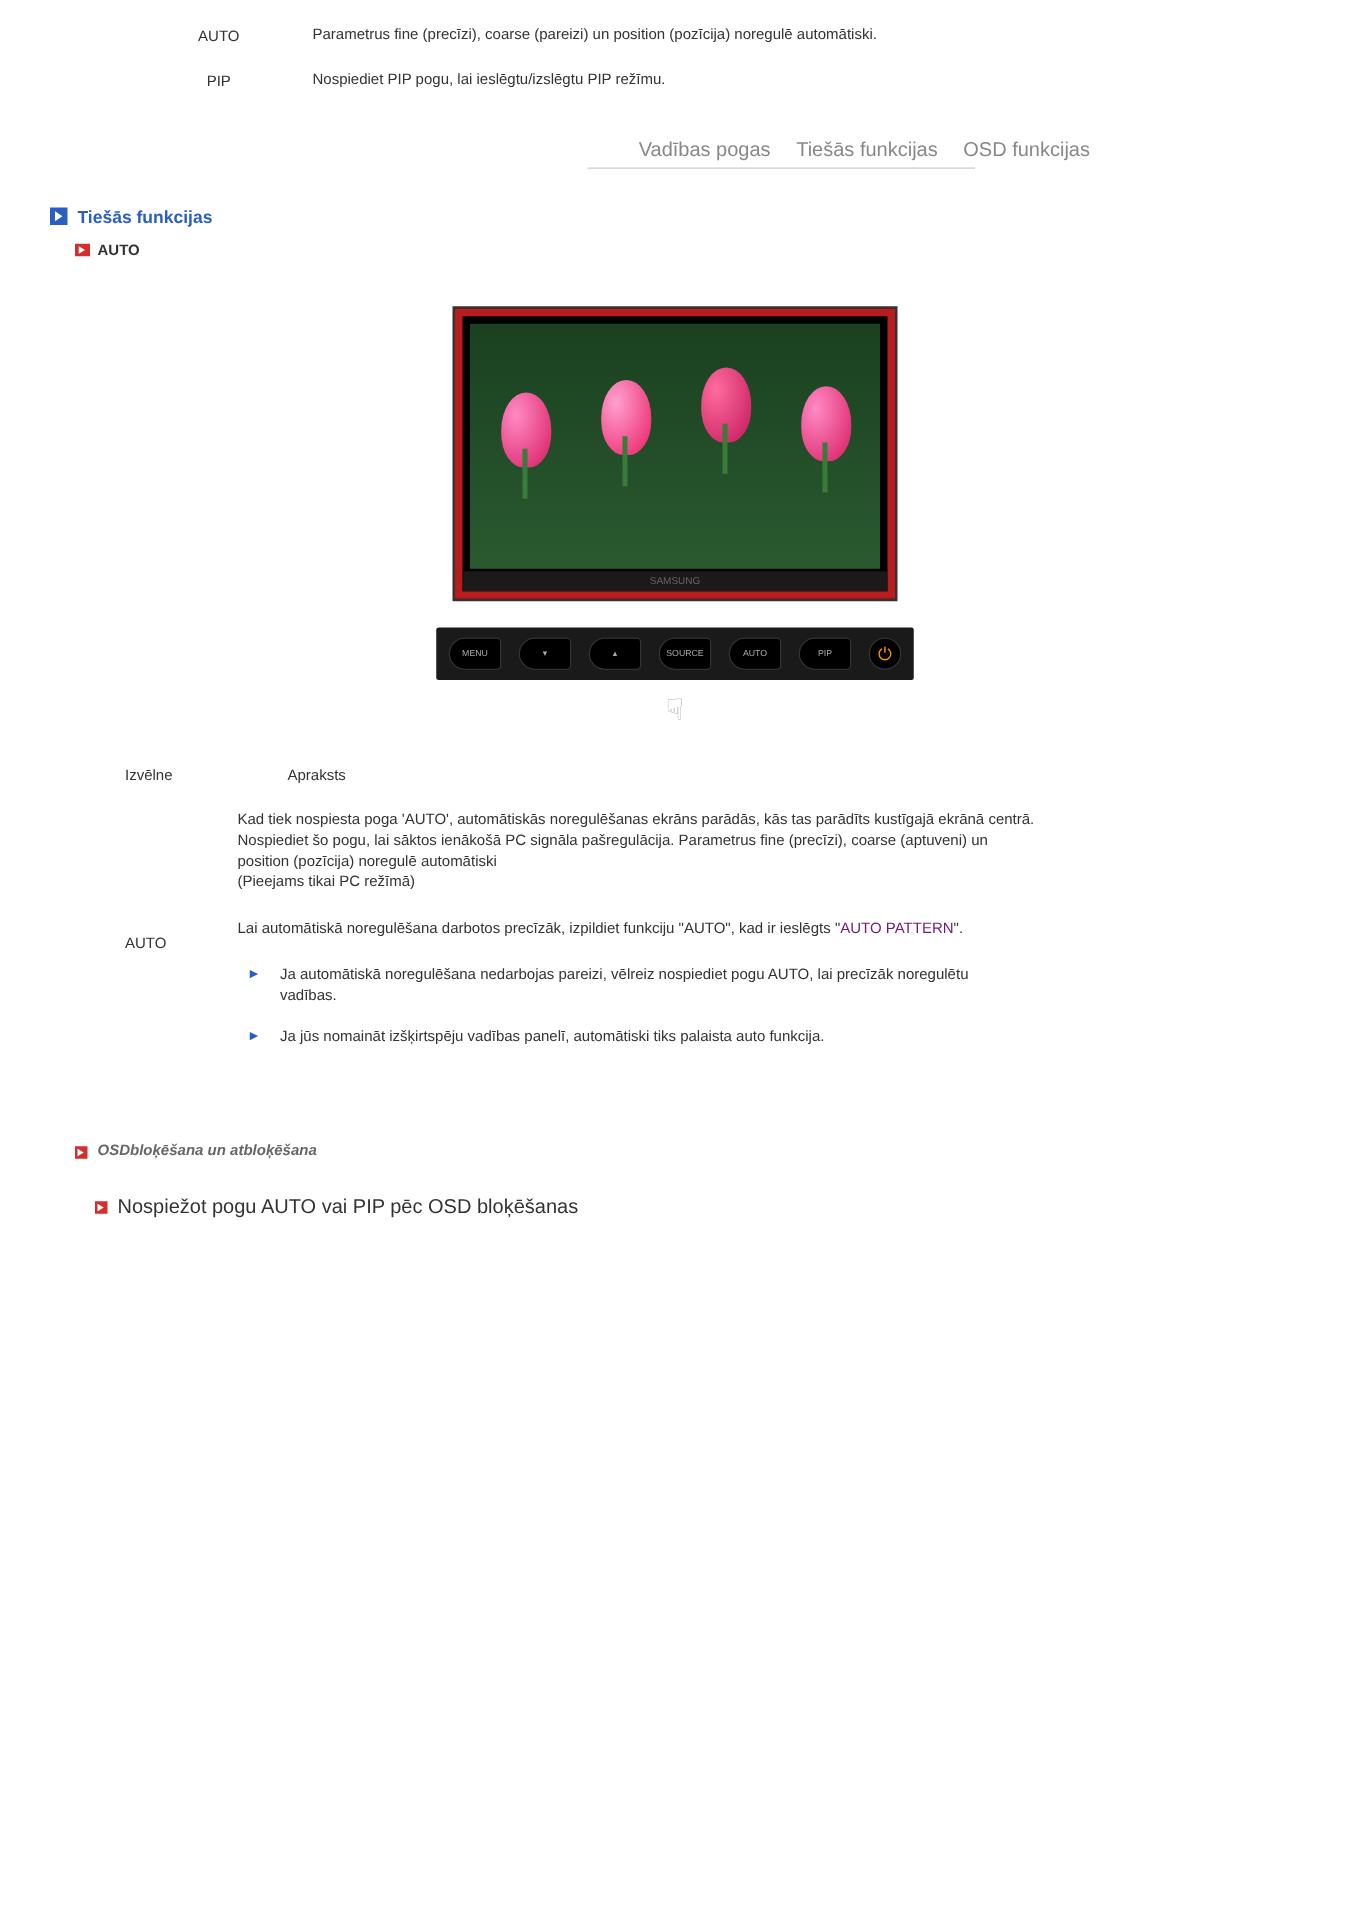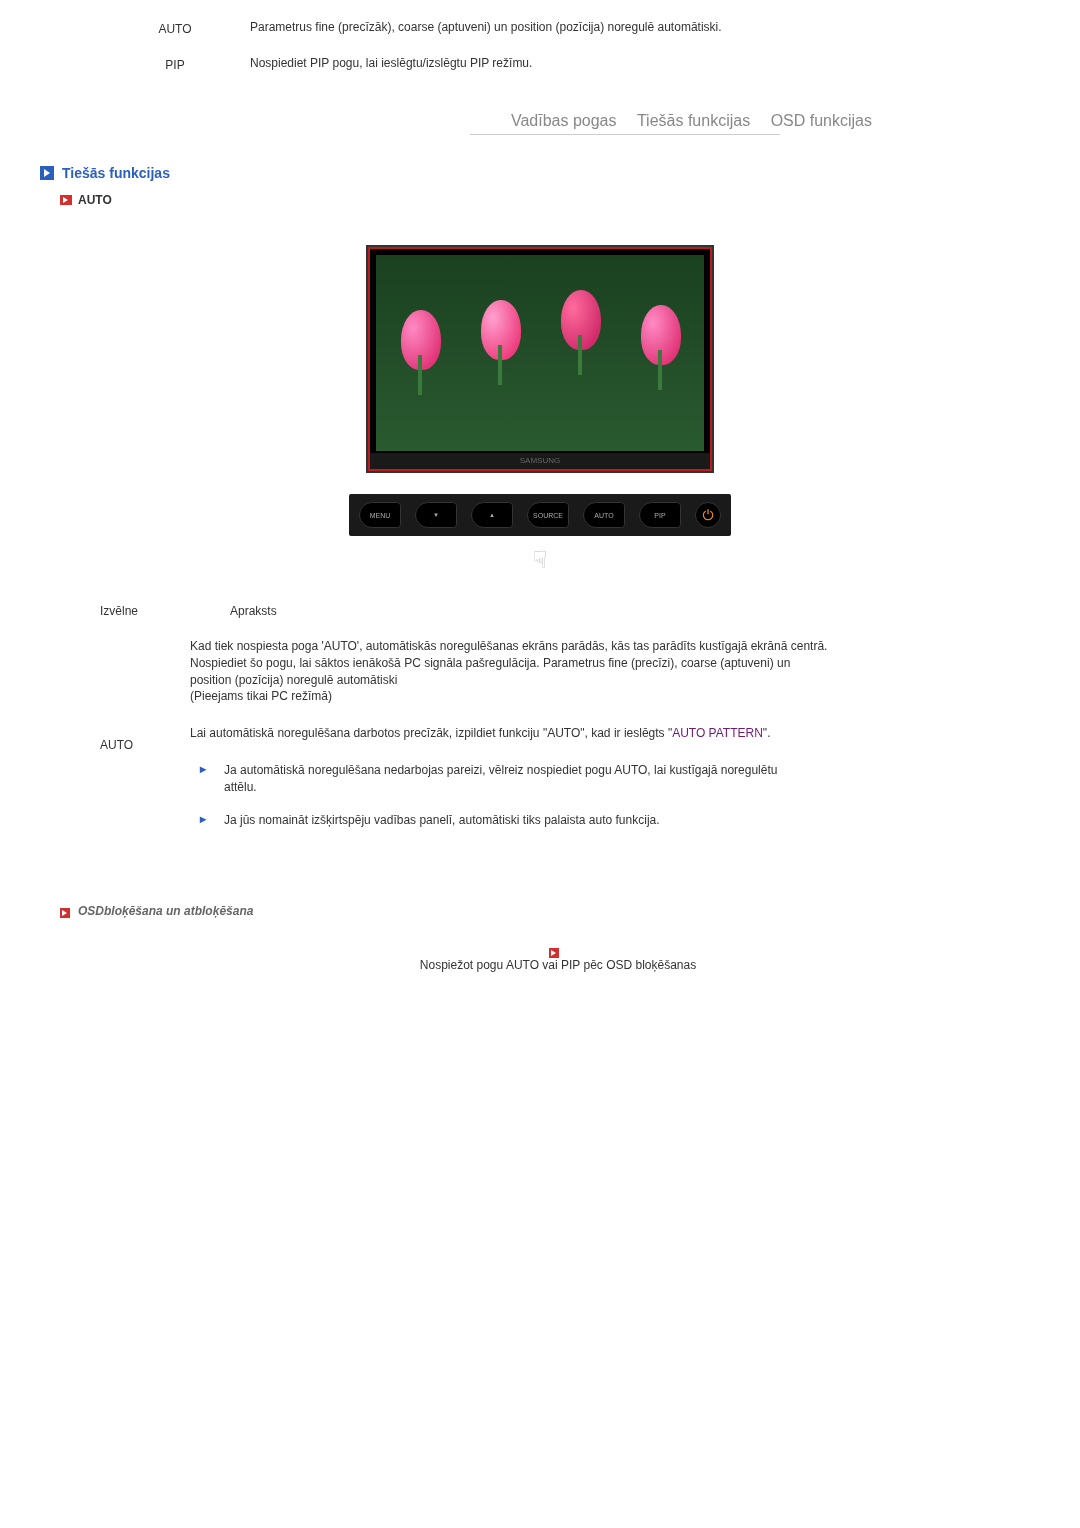--- a/index.html
+++ b/index.html
@@ -99,21 +99,21 @@
   }
   .monitor-area {
     text-align: center;
     margin: 40px 0 30px 0;
   }
   .monitor {
     display: inline-block;
     width: 340px;
     height: 220px;
     background: #000;
-    border: 2px solid #b91c1c;
+    border: 6px solid #b91c1c;
     position: relative;
     box-shadow: 0 0 0 2px #333;
   }
   .monitor-screen {
     position: absolute;
     top: 6px;
     left: 6px;
     right: 6px;
     bottom: 18px;
     background: linear-gradient(180deg, #1a4020 0%, #2a5a30 100%);
@@ -259,22 +259,21 @@
     margin-left: 20px;
   }
   .osd-title .prefix {
     font-style: italic;
   }
   .osd-sub {
     display: flex;
     align-items: center;
     margin-left: 36px;
     margin-top: 30px;
-    font-size: 12px;
-    flex-direction: column;
+    font-size: 16px;
   }
   .icon-red-sm {
     display: inline-block;
     width: 10px;
     height: 10px;
     background: #d32f2f;
     margin-right: 8px;
     position: relative;
   }
   .icon-red-sm::before {
@@ -288,21 +287,21 @@
     border-top: 3px solid transparent;
     border-bottom: 3px solid transparent;
   }
 </style>
 </head>
 <body>
 
 <div class="top-table">
   <div class="row">
     <div class="label">AUTO</div>
-    <div class="desc">Parametrus fine (precīzāk), coarse (aptuveni) un position (pozīcija) noregulē automātiski.</div>
+    <div class="desc">Parametrus fine (precīzi), coarse (pareizi) un position (pozīcija) noregulē automātiski.</div>
   </div>
   <div class="row">
     <div class="label">PIP</div>
     <div class="desc">Nospiediet PIP pogu, lai ieslēgtu/izslēgtu PIP režīmu.</div>
   </div>
 </div>
 
 <div class="tabs">
   <span>Vadības pogas</span>
   <span>Tiešās funkcijas</span>
@@ -365,21 +364,21 @@
     <p>
       <span>Kad tiek nospiesta poga 'AUTO', automātiskās noregulēšanas ekrāns parādās, kās tas parādīts kustīgajā ekrānā centrā. Nospiediet šo pogu, lai sāktos ienākošā PC signāla pašregulācija. Parametrus fine (precīzi), coarse (aptuveni) un position (pozīcija) noregulē automātiski</span><br>
       <span>(Pieejams tikai PC režīmā)</span>
     </p>
     <p>
       <span>Lai automātiskā noregulēšana darbotos precīzāk, izpildiet funkciju </span><span class="quote">"</span><span>AUTO</span><span class="quote">"</span><span>, kad ir ieslēgts </span><span class="quote">"</span><span class="link-blue">AUTO PATTERN</span><span class="quote">"</span><span>.</span>
     </p>
     <div class="bullet-list">
       <div class="bullet-item">
         <div class="arrow">▸</div>
-        <div class="text">Ja automātiskā noregulēšana nedarbojas pareizi, vēlreiz nospiediet pogu AUTO, lai kustīgajā noregulētu attēlu.</div>
+        <div class="text">Ja automātiskā noregulēšana nedarbojas pareizi, vēlreiz nospiediet pogu AUTO, lai precīzāk noregulētu vadības.</div>
       </div>
       <div class="bullet-item">
         <div class="arrow">▸</div>
         <div class="text">Ja jūs nomaināt izšķirtspēju vadības panelī, automātiski tiks palaista auto funkcija.</div>
       </div>
     </div>
   </div>
 </div>
 
 <div class="osd-section">

